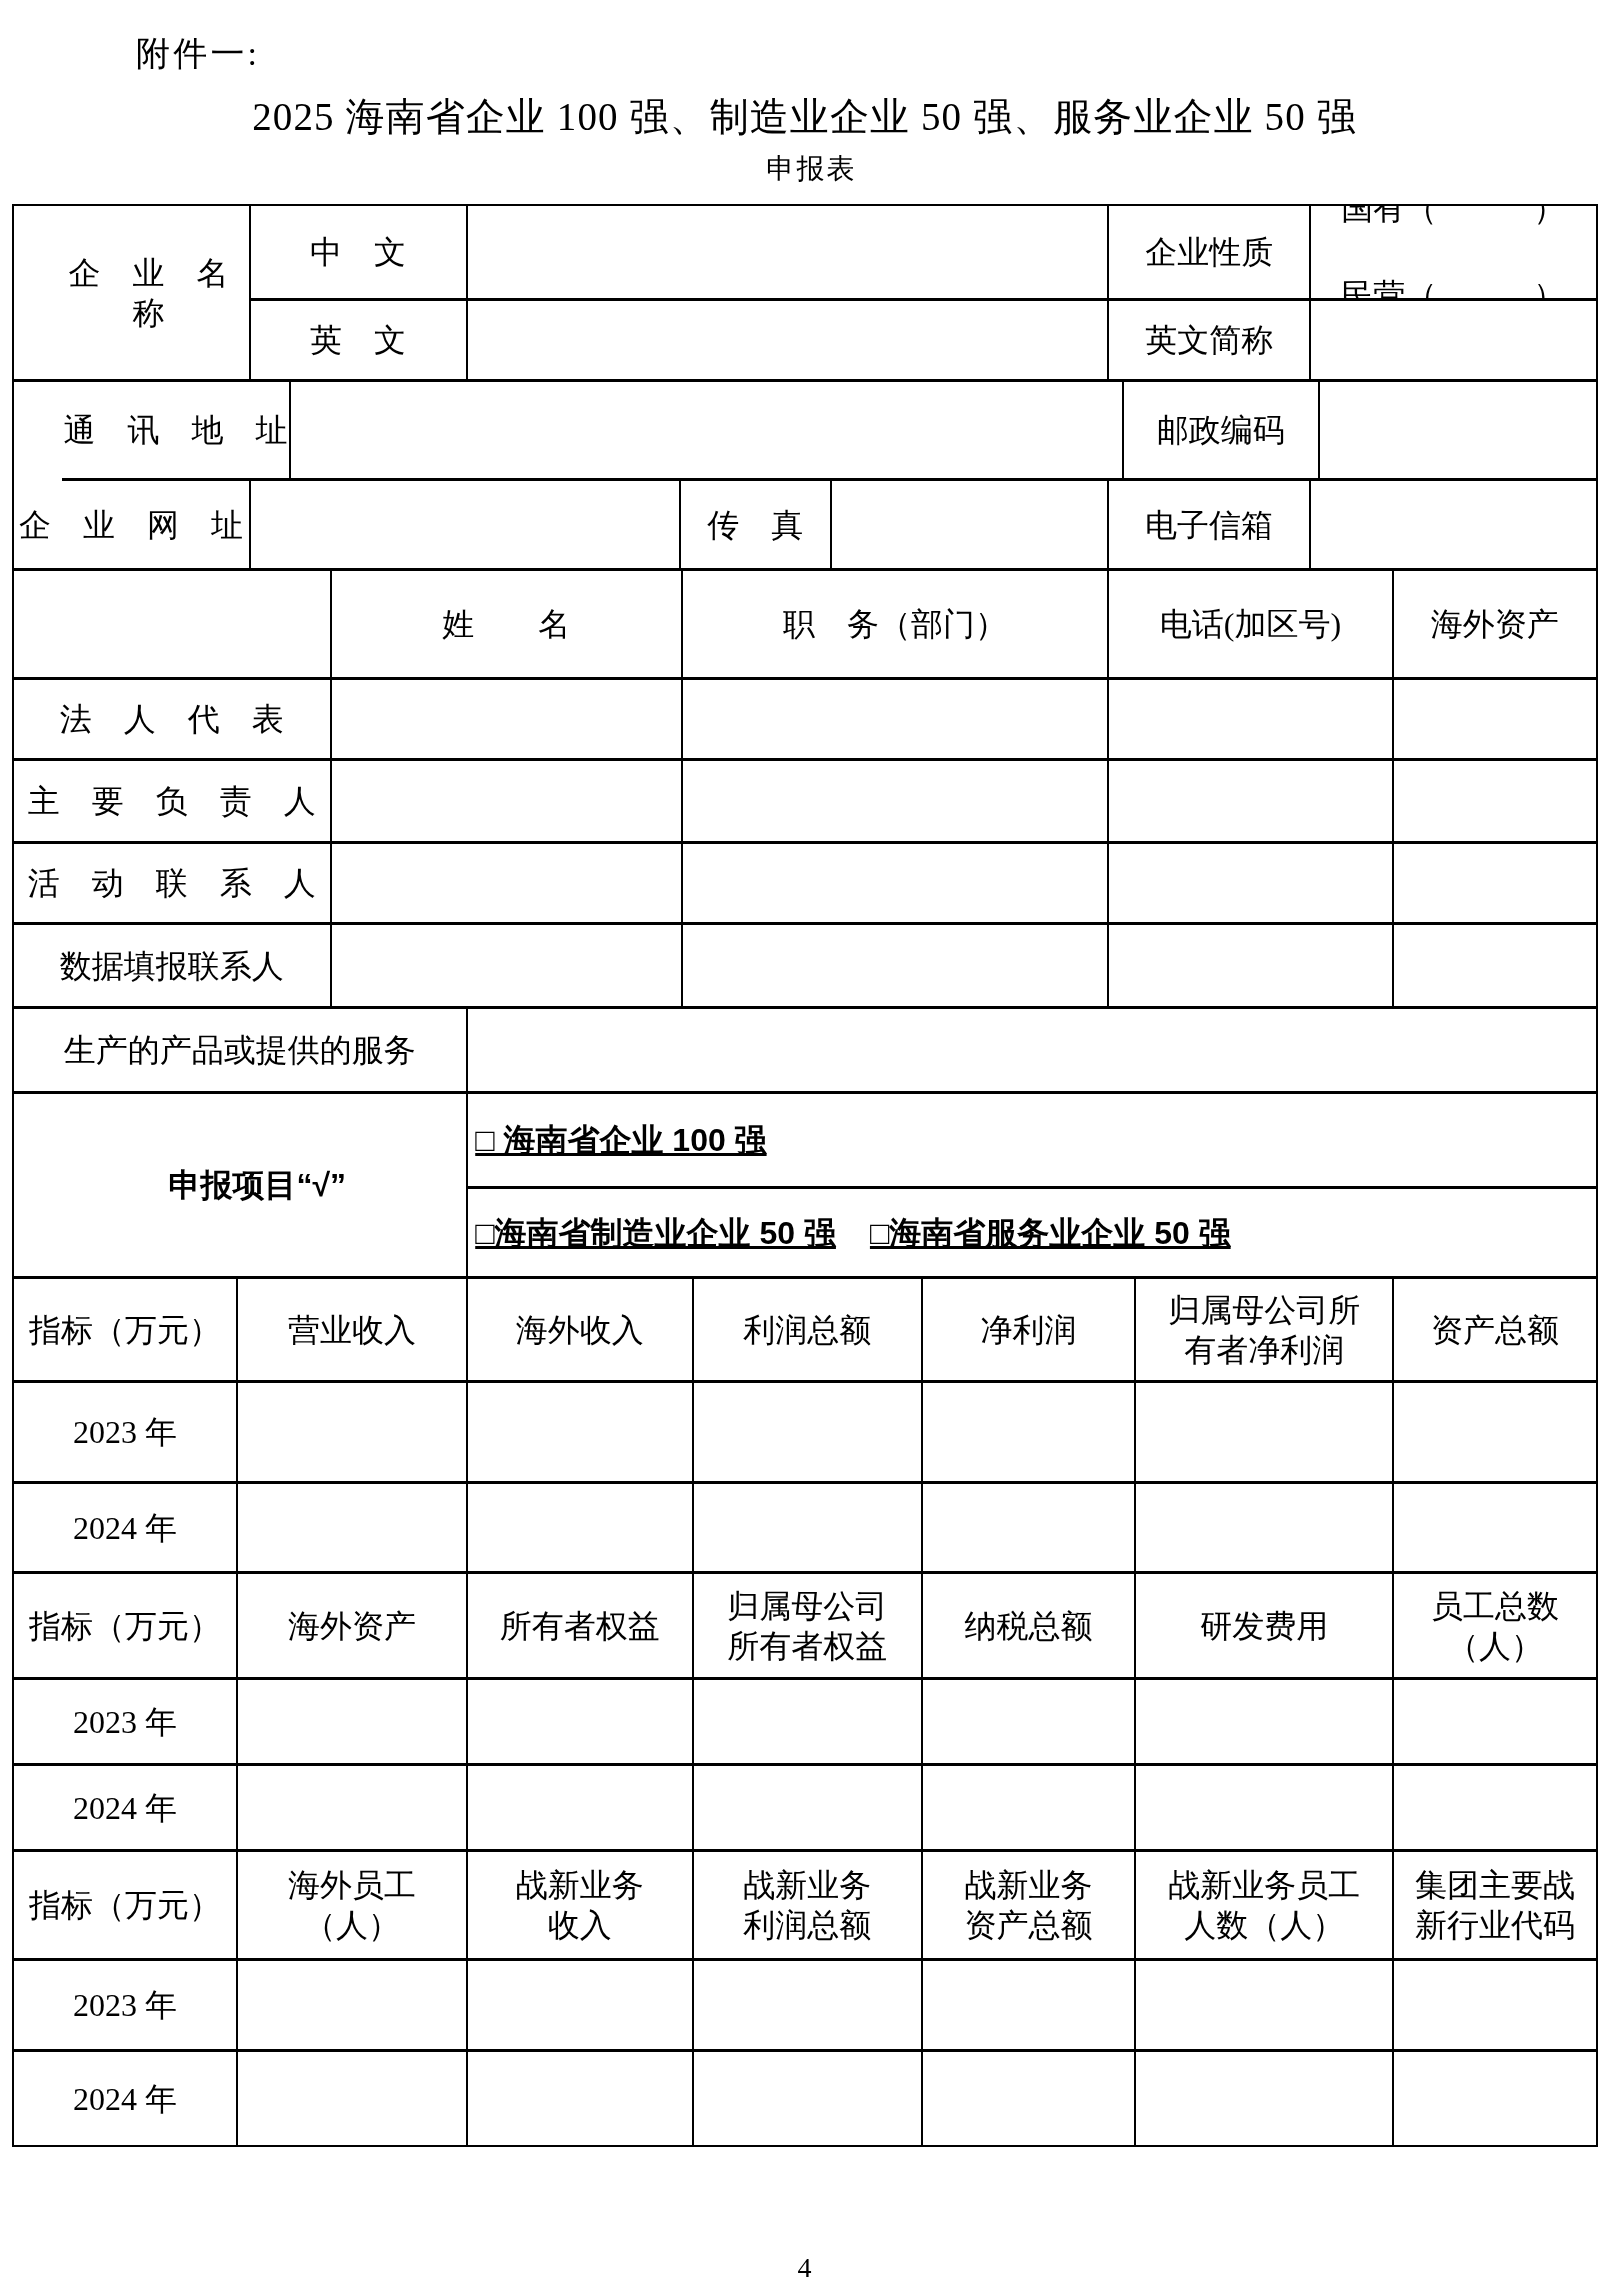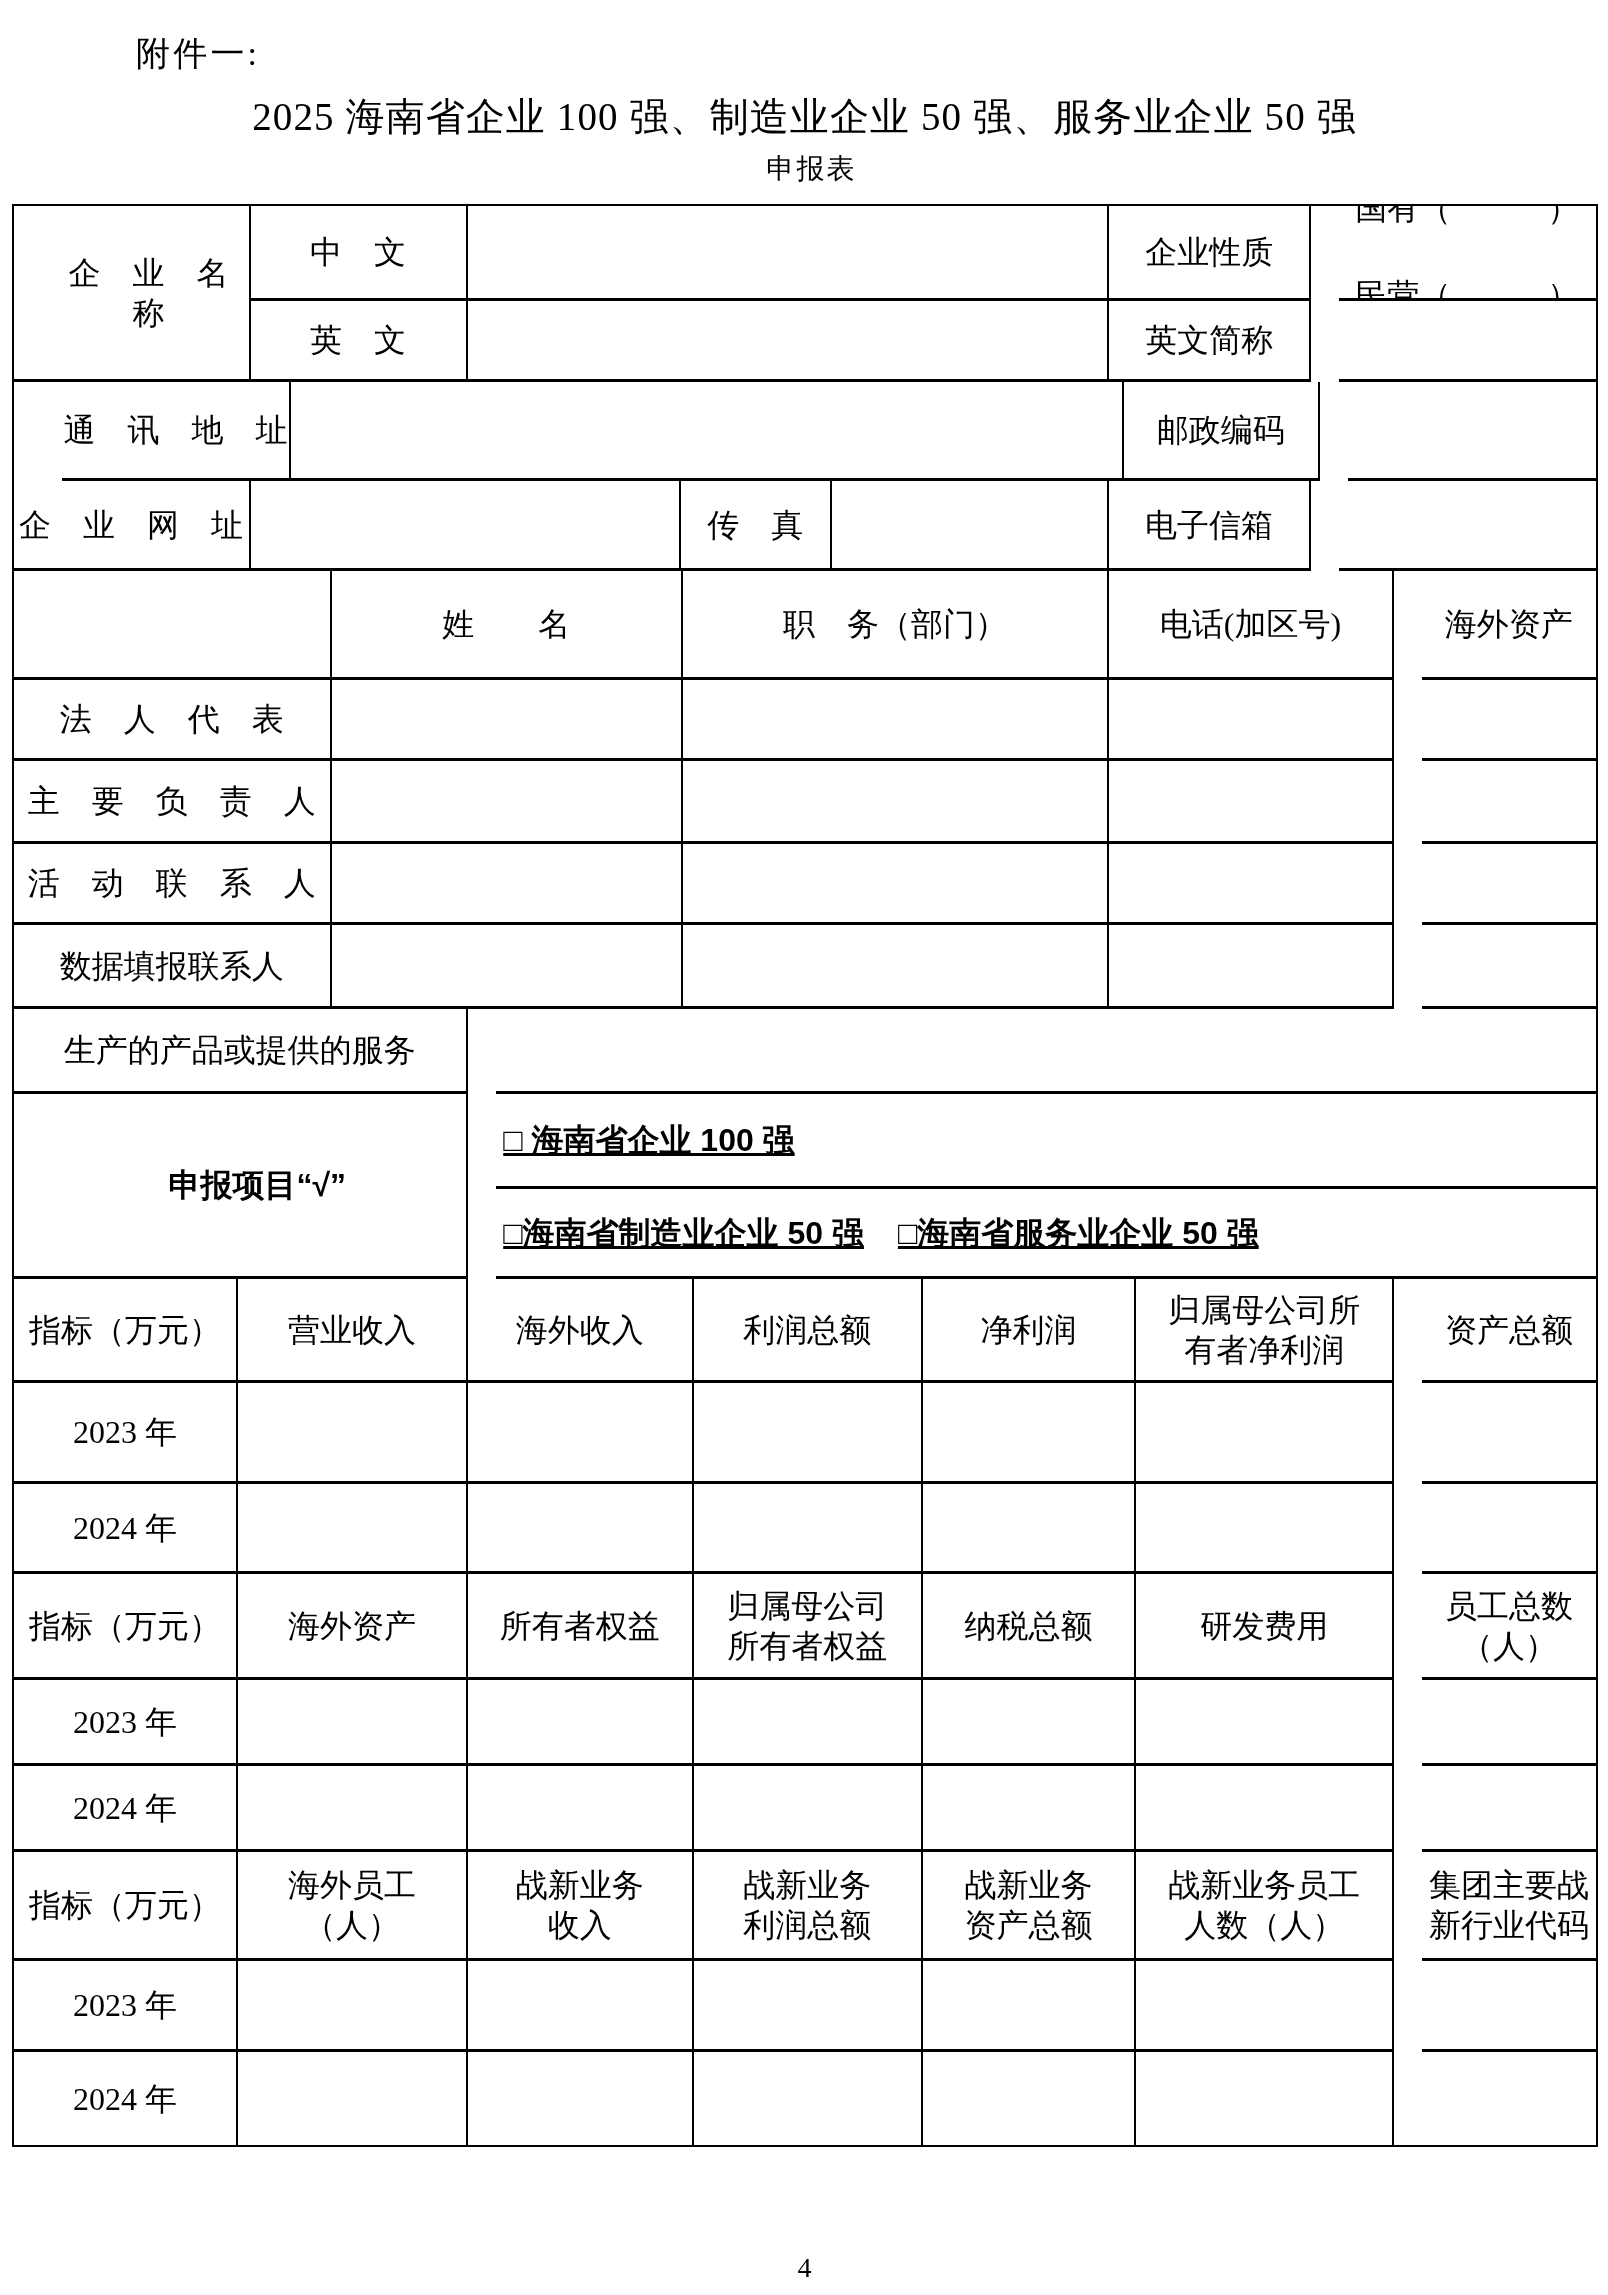--- a/index.html
+++ b/index.html
@@ -36,21 +36,21 @@
   .secG { grid-template-columns:14.20% 14.51% 14.27% 14.50% 13.47% 16.32% 12.73%; grid-template-rows:104px 101px 90px; }
   .secH { grid-template-columns:14.20% 14.51% 14.27% 14.50% 13.47% 16.32% 12.73%; grid-template-rows:106px 86px 86px; }
   .secI { grid-template-columns:14.20% 14.51% 14.27% 14.50% 13.47% 16.32% 12.73%; grid-template-rows:109px 91px 93px; }
   .c {
     border-right:2.1px solid #000;
     border-bottom:3.7px solid #000;
     display:flex; align-items:center; justify-content:center;
     text-align:center; font-size:32px; line-height:1.25;
     white-space:pre-line; overflow:hidden;
   }
-  .nr { border-right:none;margin-left:28px; }
+  .nr { border-right:none; }
   .nb { border-bottom:none; }
   .rs2 { grid-row:1 / span 2; grid-column:1;padding-left:35px; }
   .left { justify-content:flex-start; text-align:left; padding-left:7.5px;text-decoration:underline; }
   .h { font-family:"Liberation Sans","DejaVu Sans",sans-serif; font-weight:bold; }
   .nature-box { text-align:left; line-height:1.35; }
   .opt-gap { display:inline-block; width:34px; }
   .pagenum {
     position:absolute; top:2252px; left:0; width:100%;
     text-align:center; font-size:28px;
   }

